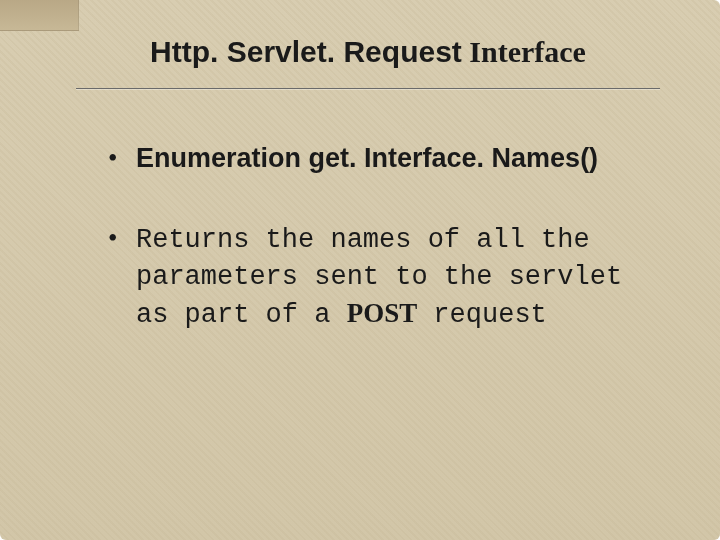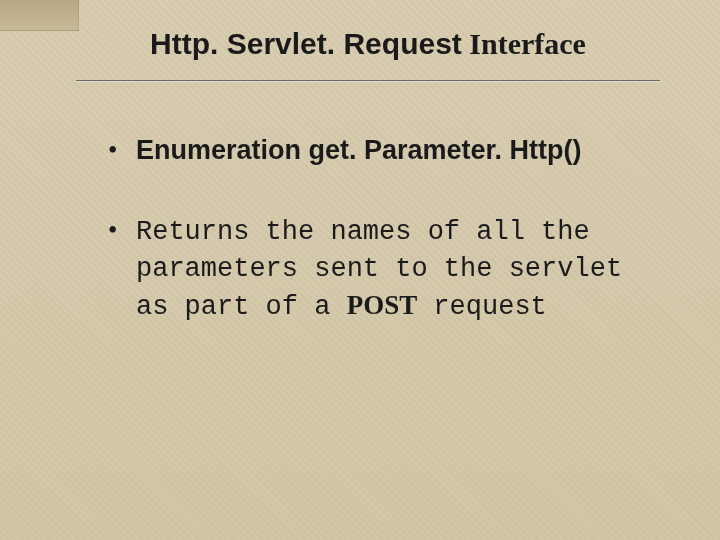--- a/index.html
+++ b/index.html
@@ -13,21 +13,22 @@
     width: 720px;
     height: 540px;
     background: #d6cbae;
     background-image:
       repeating-linear-gradient(45deg, rgba(190,175,140,0.18) 0 2px, transparent 2px 5px),
       linear-gradient(#d8cdb1, #d2c6a8);
     position: relative;
     font-family: "Times New Roman", Times, serif;
     color: #1a1a1a;
     box-sizing: border-box;
-    padding: 26px 48px 0 64px;
+    padding: 34px 48px 0 64px;
+    border-radius: 6px;
   }
   .corner {
     position: absolute;
     top: 0;
     left: 0;
     width: 78px;
     height: 30px;
     background: linear-gradient(#b9a886, #c7b896);
     border-right: 1px solid rgba(0,0,0,0.08);
     border-bottom: 1px solid rgba(0,0,0,0.08);
@@ -98,20 +99,20 @@
   <h1 class="title">
     <span class="t1">Http. Servlet. Request</span>
     <span class="t2">Interface</span>
   </h1>
 
   <div class="rule"></div>
 
   <div class="body">
     <ul class="bullets">
       <li>
-        <span class="b1">Enumeration get. Parameter. Http()</span>
+        <span class="b1">Enumeration get. Interface. Names()</span>
       </li>
       <li>
         <span class="b2">Returns the names of all the parameters sent to the servlet as part of a </span><span class="bold">POST</span><span class="b2"> request</span>
       </li>
     </ul>
   </div>
 </div>
 
 </body></html>

